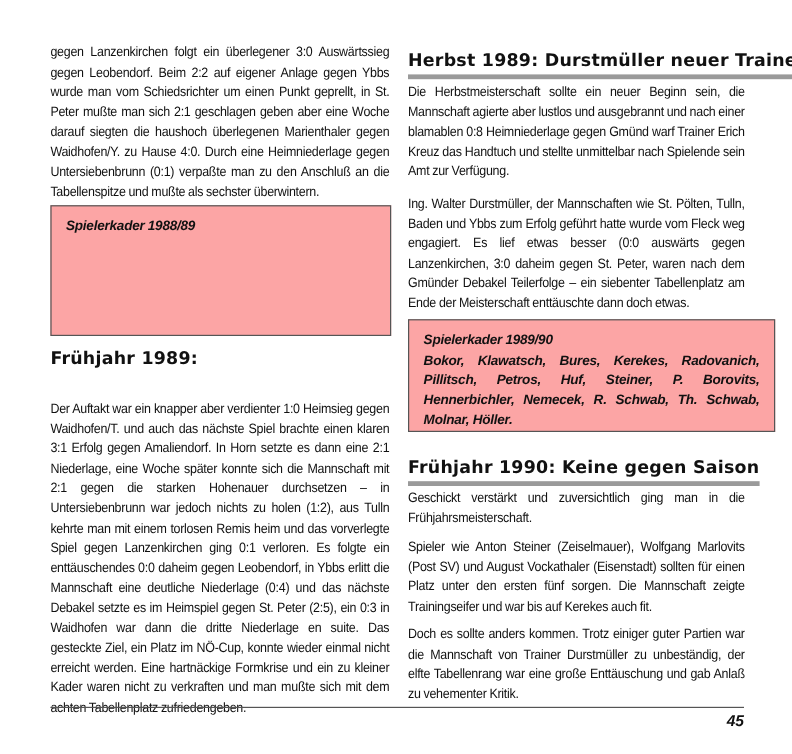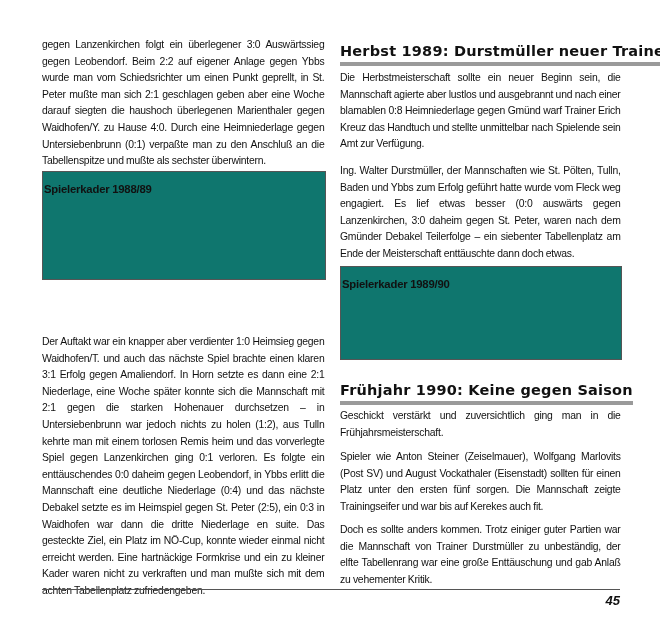--- a/index.html
+++ b/index.html
@@ -11,22 +11,22 @@
   .col-left { left: 42px; width: 282px; }
   .col-right { left: 340px; width: 280px; }
   p.body {
     margin: 0; font-size: 11.3px; line-height: 16.6px; text-align: justify;
     letter-spacing: -0.25px; word-spacing: -0.3px;
     font-family: "Liberation Sans Narrow", "Liberation Sans", sans-serif;
     transform-origin: left top;
   }
   .narrow { transform: scaleX(0.92); width: 108.7%; }
   .box {
-    position: absolute; background: #0f766e; border: 1px solid #555;
-    box-sizing: border-box; padding: 9px 12px 8px 1px;
+    position: absolute; background: #fca5a5; border: 1px solid #555;
+    box-sizing: border-box; padding: 9px 12px 8px 12px; font-style: italic;
   }
   .box-title, .box-text {
     font-weight: bold; font-size: 11.3px; line-height: 16.6px; letter-spacing: -0.2px;
     word-spacing: -0.2px;
   }
   .box-text { text-align: justify; }
   h2.heading {
     margin: 0; font-family: "DejaVu Sans", sans-serif; font-weight: bold;
     font-size: 14.5px; line-height: 19px; letter-spacing: 0.2px; color: #111;
   }
@@ -41,36 +41,38 @@
 <body>
 
 <div class="col col-left">
   <p class="body narrow" style="position:absolute; top:36px; width:307px; transform:scaleX(0.92);">gegen Lanzenkirchen folgt ein überlegener 3:0 Auswärtssieg gegen Leobendorf. Beim 2:2 auf eigener Anlage gegen Ybbs wurde man vom Schiedsrichter um einen Punkt geprellt, in St. Peter mußte man sich 2:1 geschlagen geben aber eine Woche darauf siegten die haushoch überlegenen Marienthaler gegen Waidhofen/Y. zu Hause 4:0. Durch eine Heimniederlage gegen Untersiebenbrunn (0:1) verpaßte man zu den Anschluß an die Tabellenspitze und mußte als sechster überwintern.</p>
 
   <div class="box" style="top:171px; left:0; width:284px; height:109px;">
     <div class="box-title">Spielerkader 1988/89</div>
   </div>
 
   <div style="position:absolute; top:290px; left:0; width:290px;">
+    <h2 class="heading">Frühjahr 1989:</h2>
   </div>
 
   <p class="body" style="position:absolute; top:333px; width:307px; transform:scaleX(0.92);">Der Auftakt war ein knapper aber verdienter 1:0 Heimsieg gegen Waidhofen/T. und auch das nächste Spiel brachte einen klaren 3:1 Erfolg gegen Amaliendorf. In Horn setzte es dann eine 2:1 Niederlage, eine Woche später konnte sich die Mannschaft mit 2:1 gegen die starken Hohenauer durchsetzen – in Untersiebenbrunn war jedoch nichts zu holen (1:2), aus Tulln kehrte man mit einem torlosen Remis heim und das vorverlegte Spiel gegen Lanzenkirchen ging 0:1 verloren. Es folgte ein enttäuschendes 0:0 daheim gegen Leobendorf, in Ybbs erlitt die Mannschaft eine deutliche Niederlage (0:4) und das nächste Debakel setzte es im Heimspiel gegen St. Peter (2:5), ein 0:3 in Waidhofen war dann die dritte Niederlage en suite. Das gesteckte Ziel, ein Platz im NÖ-Cup, konnte wieder einmal nicht erreicht werden. Eine hartnäckige Formkrise und ein zu kleiner Kader waren nicht zu verkraften und man mußte sich mit dem achten Tabellenplatz zufriedengeben.</p>
 </div>
 
 <div class="col col-right">
   <h2 class="heading" style="position:absolute; top:42px; left:0; white-space:nowrap;">
     <span class="heading-line">Herbst 1989: Durstmüller neuer Trainer</span>
   </h2>
 
   <p class="body" style="position:absolute; top:69px; width:305px; transform:scaleX(0.92);">Die Herbstmeisterschaft sollte ein neuer Beginn sein, die Mannschaft agierte aber lustlos und ausgebrannt und nach einer blamablen 0:8 Heimniederlage gegen Gmünd warf Trainer Erich Kreuz das Handtuch und stellte unmittelbar nach Spielende sein Amt zur Verfügung.</p>
 
   <p class="body" style="position:absolute; top:162px; width:305px; transform:scaleX(0.92);">Ing. Walter Durstmüller, der Mannschaften wie St. Pölten, Tulln, Baden und Ybbs zum Erfolg geführt hatte wurde vom Fleck weg engagiert. Es lief etwas besser (0:0 auswärts gegen Lanzenkirchen, 3:0 daheim gegen St. Peter, waren nach dem Gmünder Debakel Teilerfolge – ein siebenter Tabellenplatz am Ende der Meisterschaft enttäuschte dann doch etwas.</p>
 
-  <div class="box" style="top:266px; left:0; width:282px; height:94px;">
+  <div class="box" style="top:266px; left:0; width:306px; height:94px;">
     <div class="box-title">Spielerkader 1989/90</div>
+    <div class="box-text">Bokor, Klawatsch, Bures, Kerekes, Radovanich, Pillitsch, Petros, Huf, Steiner, P. Borovits, Hennerbichler, Nemecek, R. Schwab, Th. Schwab, Molnar, Höller.</div>
   </div>
 
   <h2 class="heading" style="position:absolute; top:381px; left:0; white-space:nowrap;">
     <span class="heading-line">Frühjahr 1990: Keine gegen Saison</span>
   </h2>
 
   <p class="body" style="position:absolute; top:407px; width:305px; transform:scaleX(0.92);">Geschickt verstärkt und zuversichtlich ging man in die Frühjahrsmeisterschaft.</p>
 
   <p class="body" style="position:absolute; top:448px; width:305px; transform:scaleX(0.92);">Spieler wie Anton Steiner (Zeiselmauer), Wolfgang Marlovits (Post SV) und August Vockathaler (Eisenstadt) sollten für einen Platz unter den ersten fünf sorgen. Die Mannschaft zeigte Trainingseifer und war bis auf Kerekes auch fit.</p>
 

